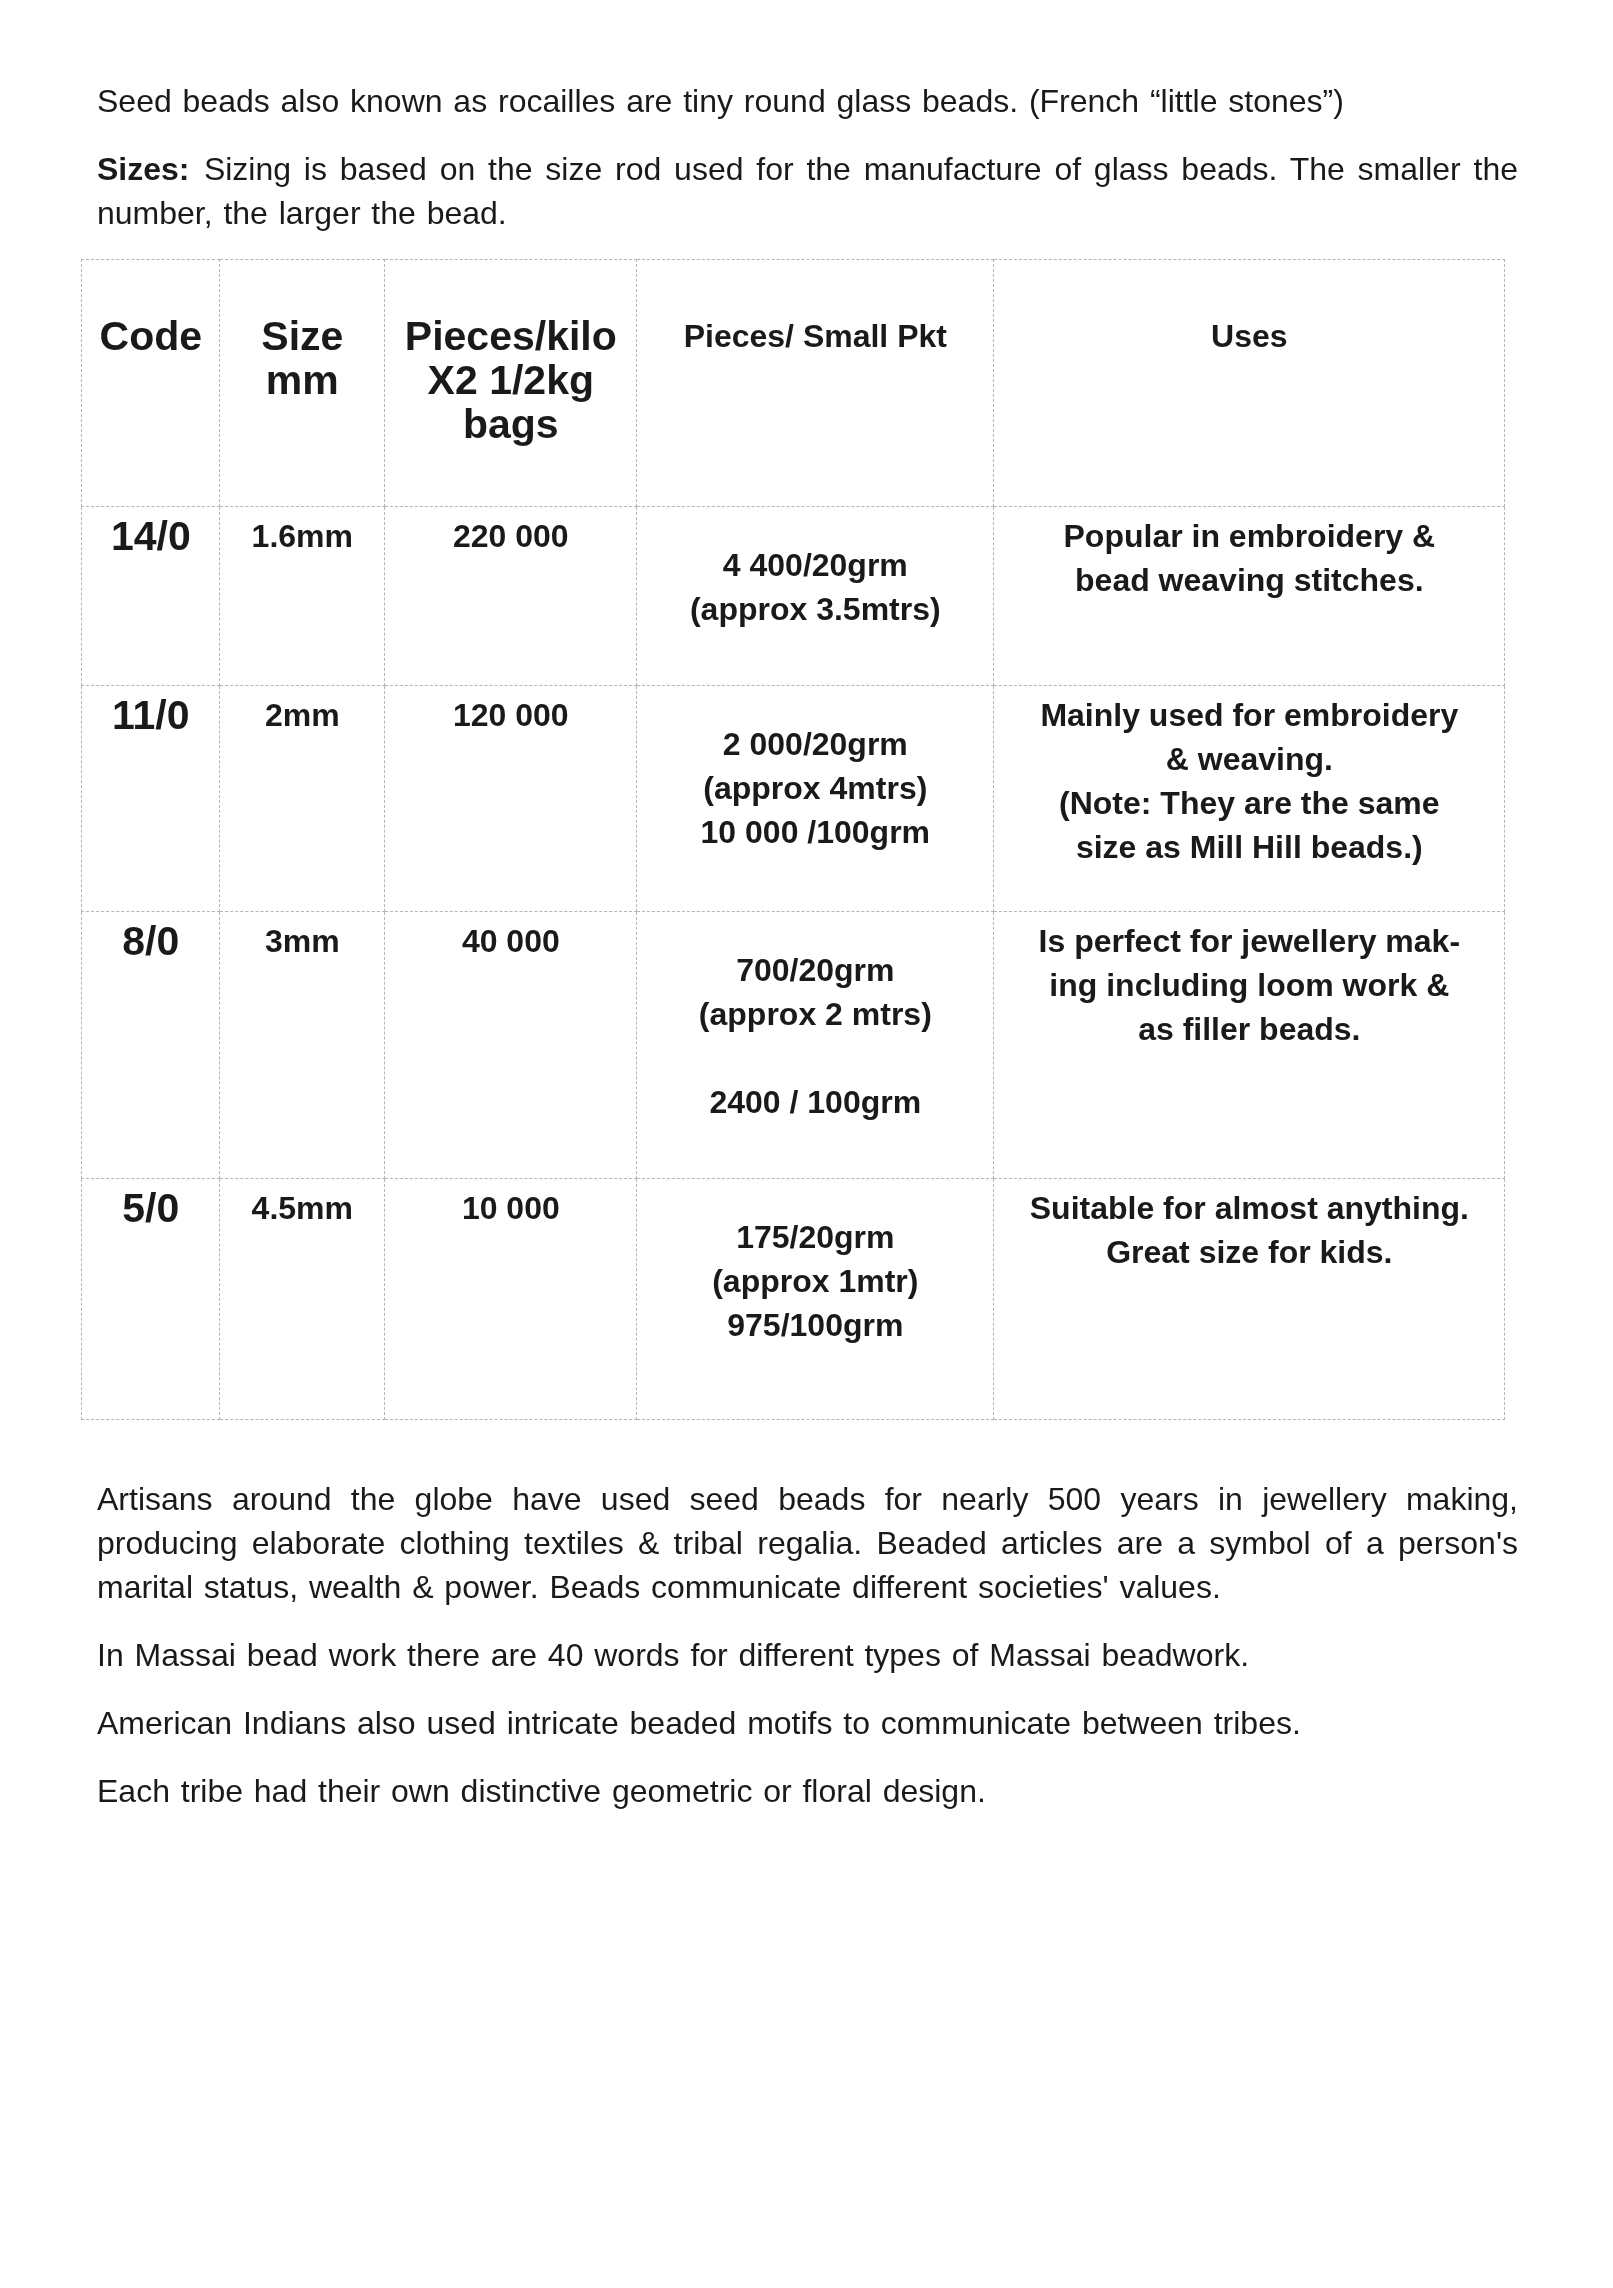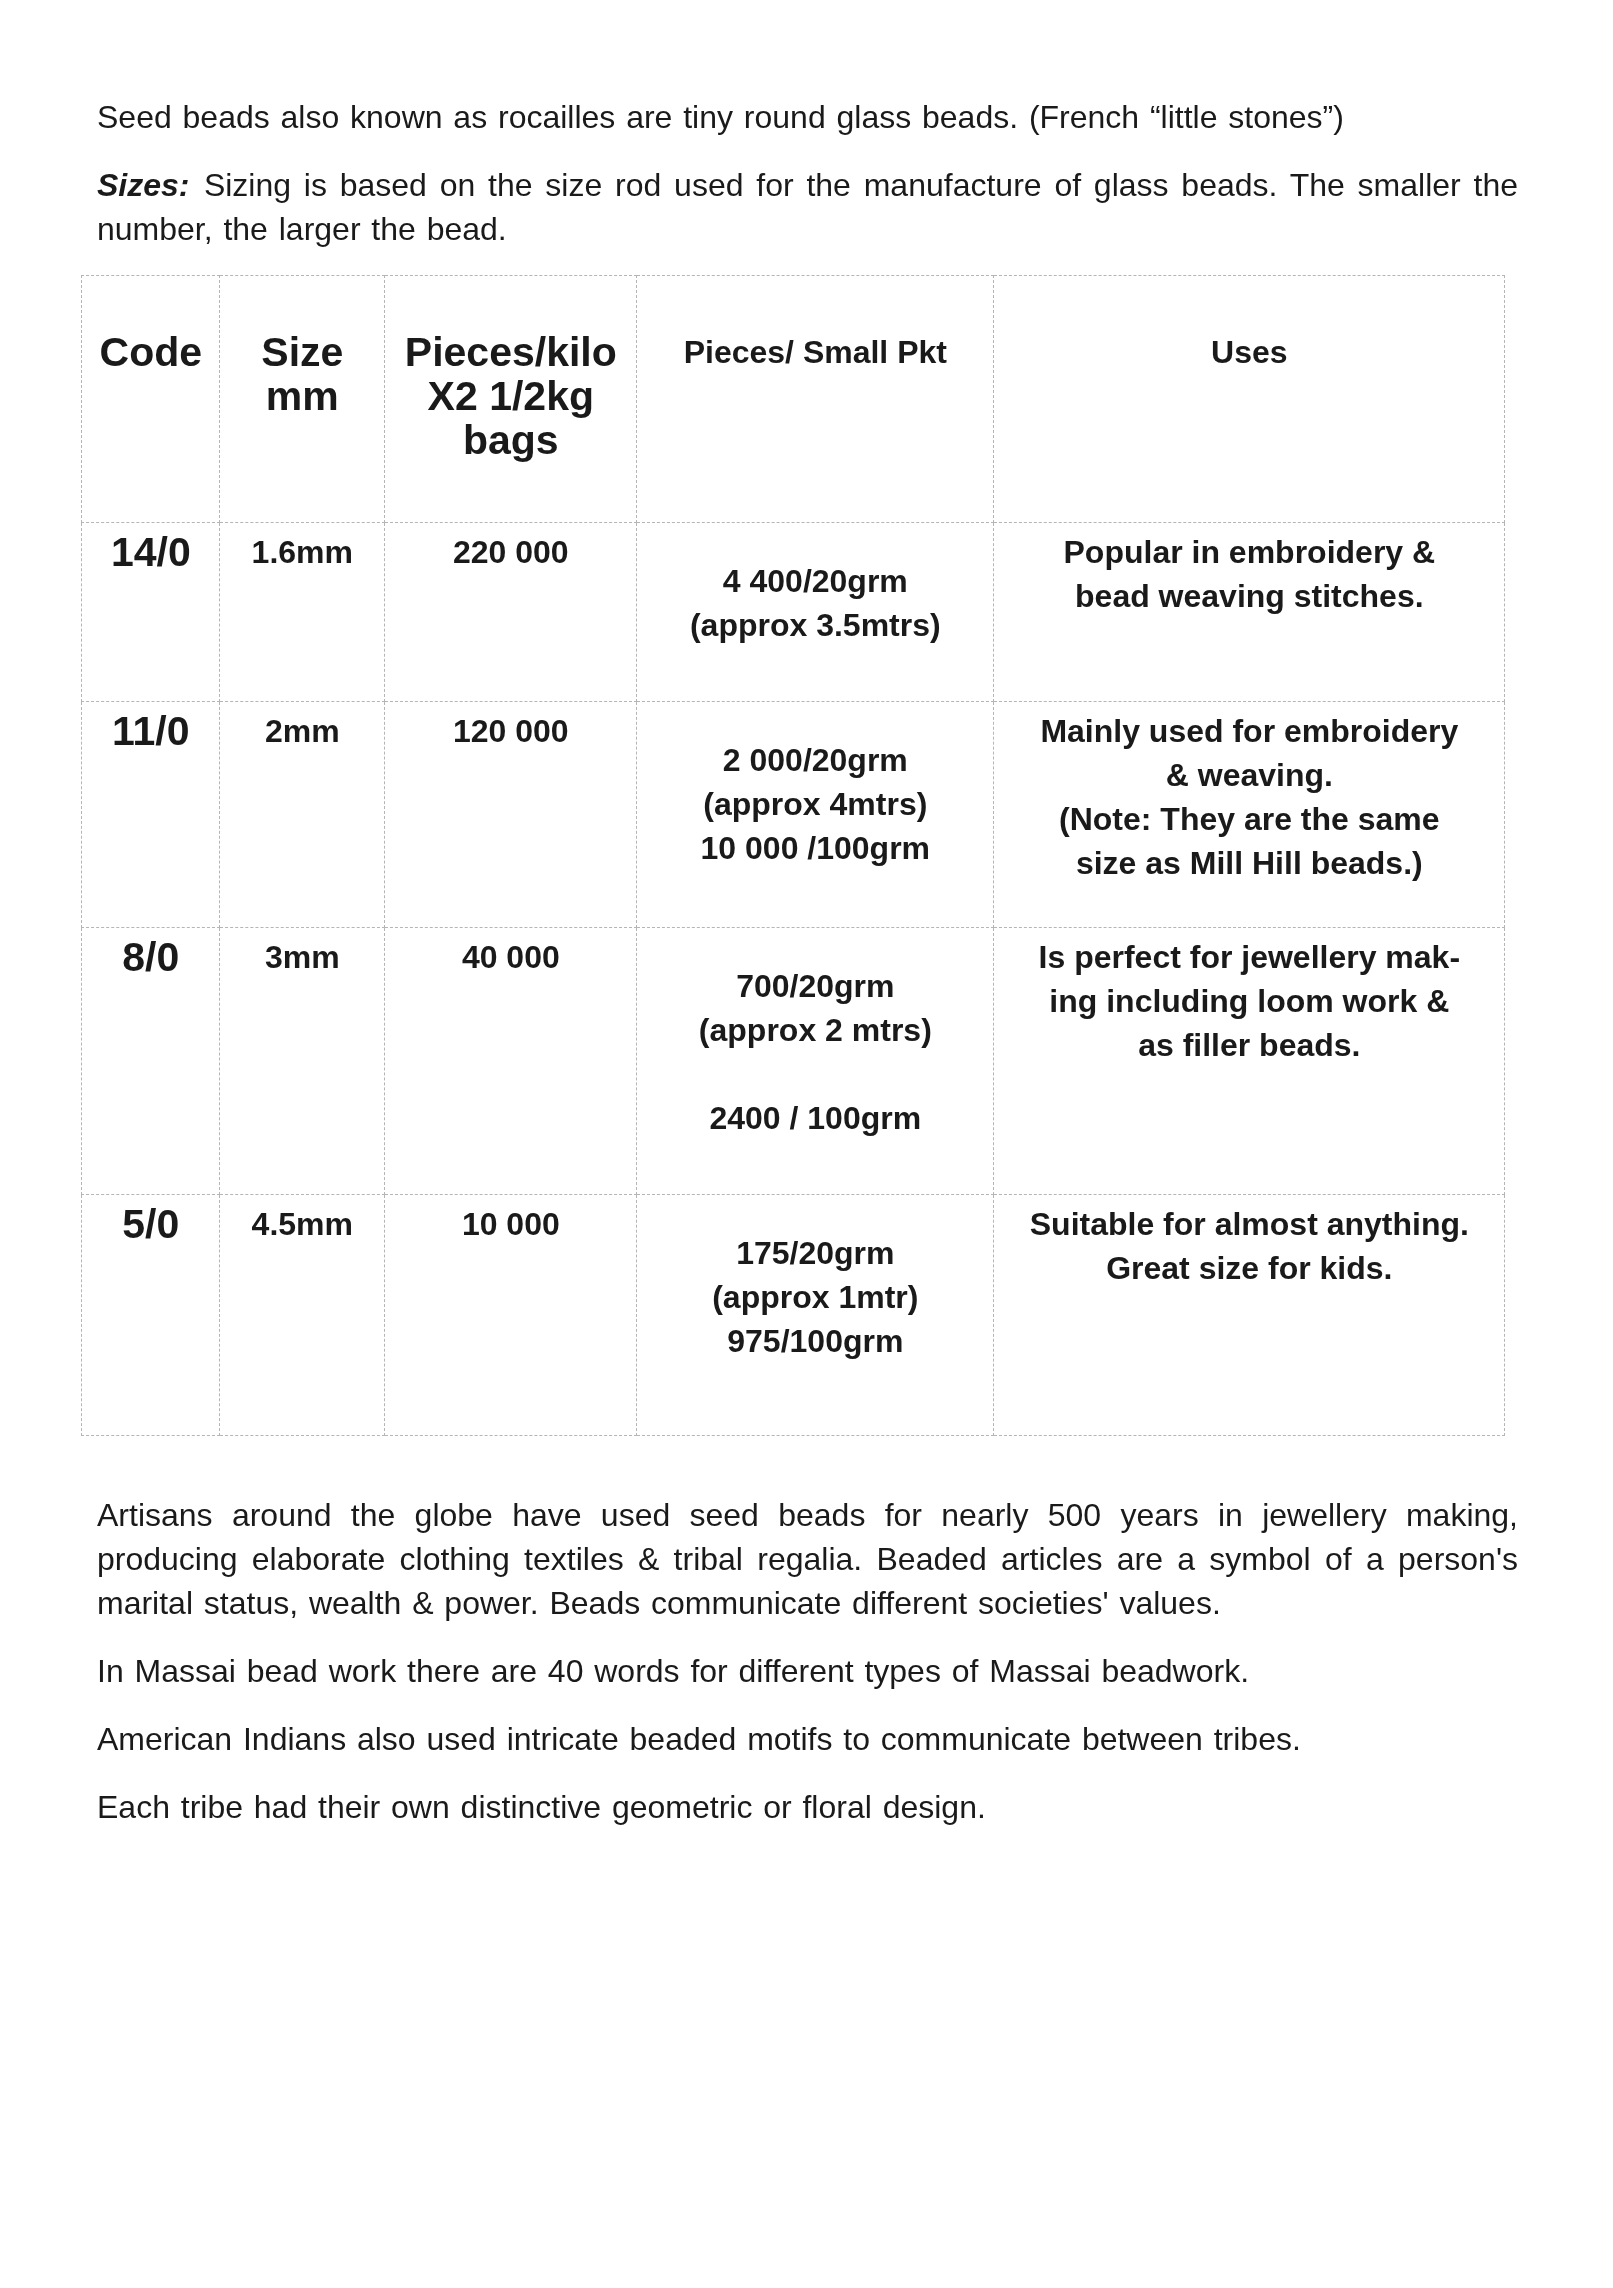--- a/index.html
+++ b/index.html
@@ -16,28 +16,27 @@
     color: var(--text);
     font-family: "Liberation Sans", sans-serif;
     font-size: 32px;
     line-height: 44px;
     overflow: hidden;
   }
   .content {
     padding: 79px 95px 0 97px;
   }
   p {
-    margin: 16px 0 24px 0;
+    margin: 0 0 24px 0;
     text-align: justify;
     word-spacing: 0.06em;
   }
   .sizes-label {
     font-weight: 700;
     margin-right: 0.45em;
-    font-style: italic;
   }
   table.beads-table {
     border-collapse: collapse;
     table-layout: fixed;
     width: 1423px;
     margin: 16.6px 0 57px -15.7px;
   }
   col.c-code { width: 138px; }
   col.c-size { width: 165px; }
   col.c-kilo { width: 252px; }

